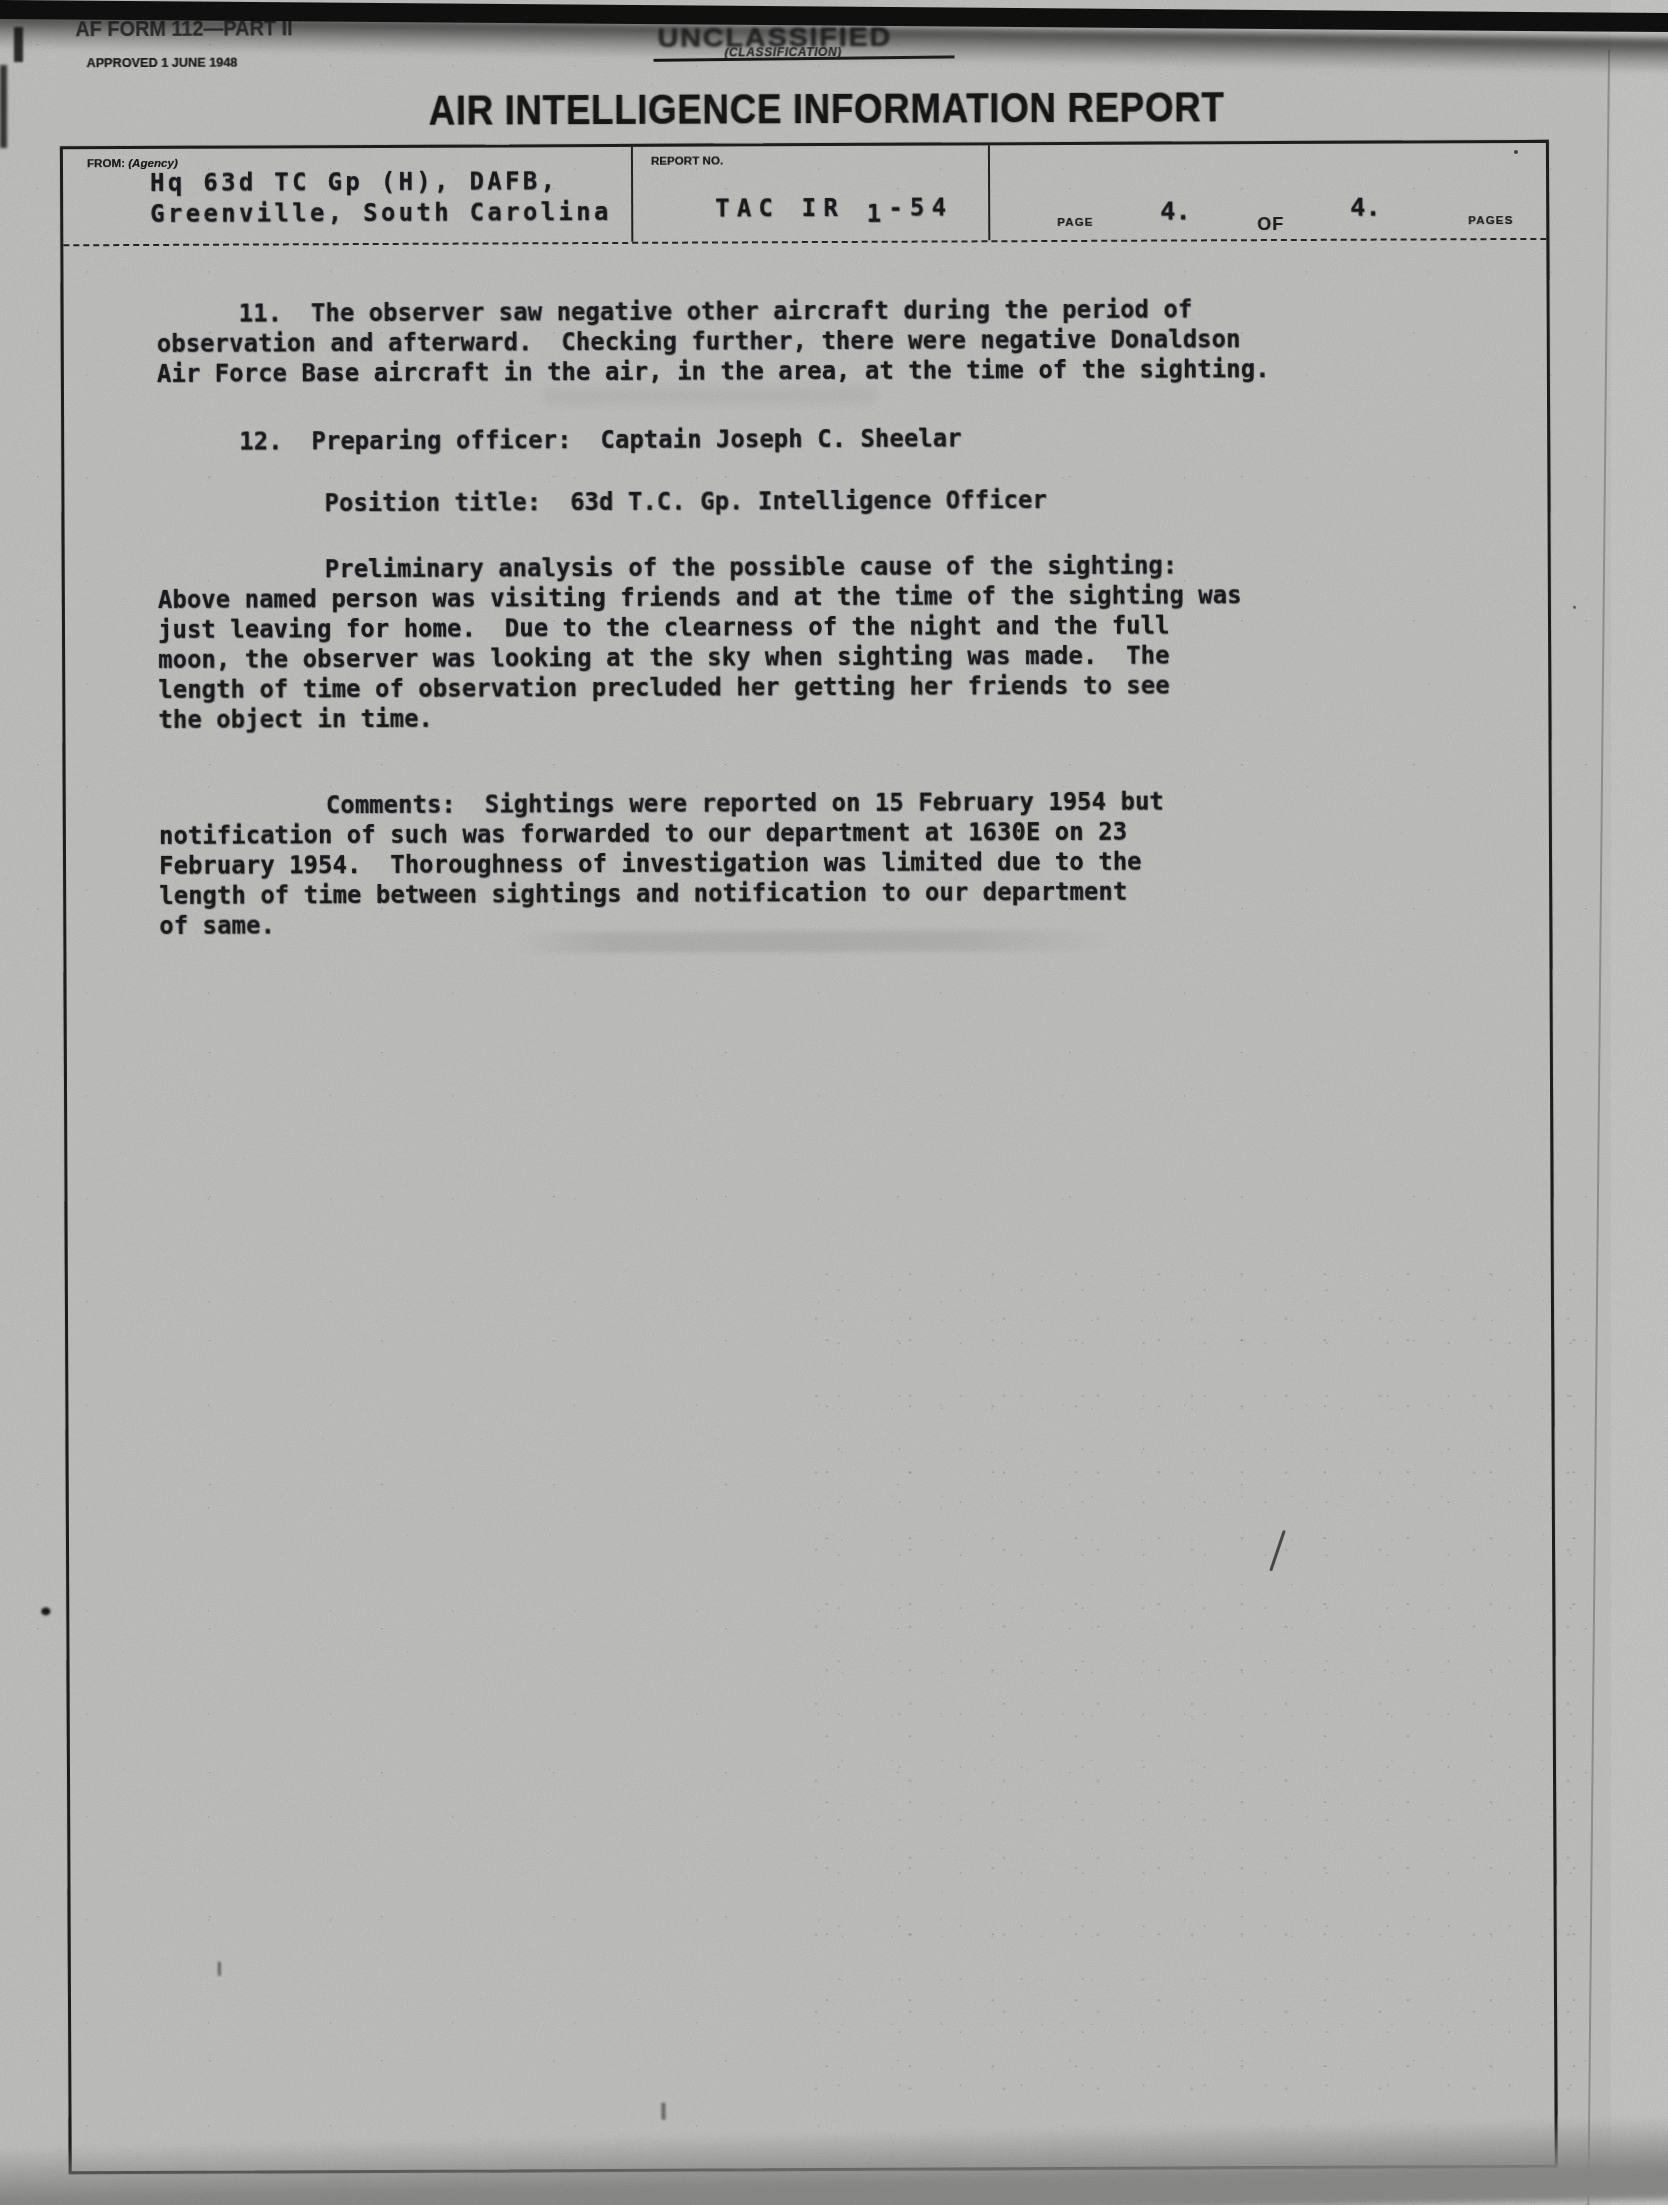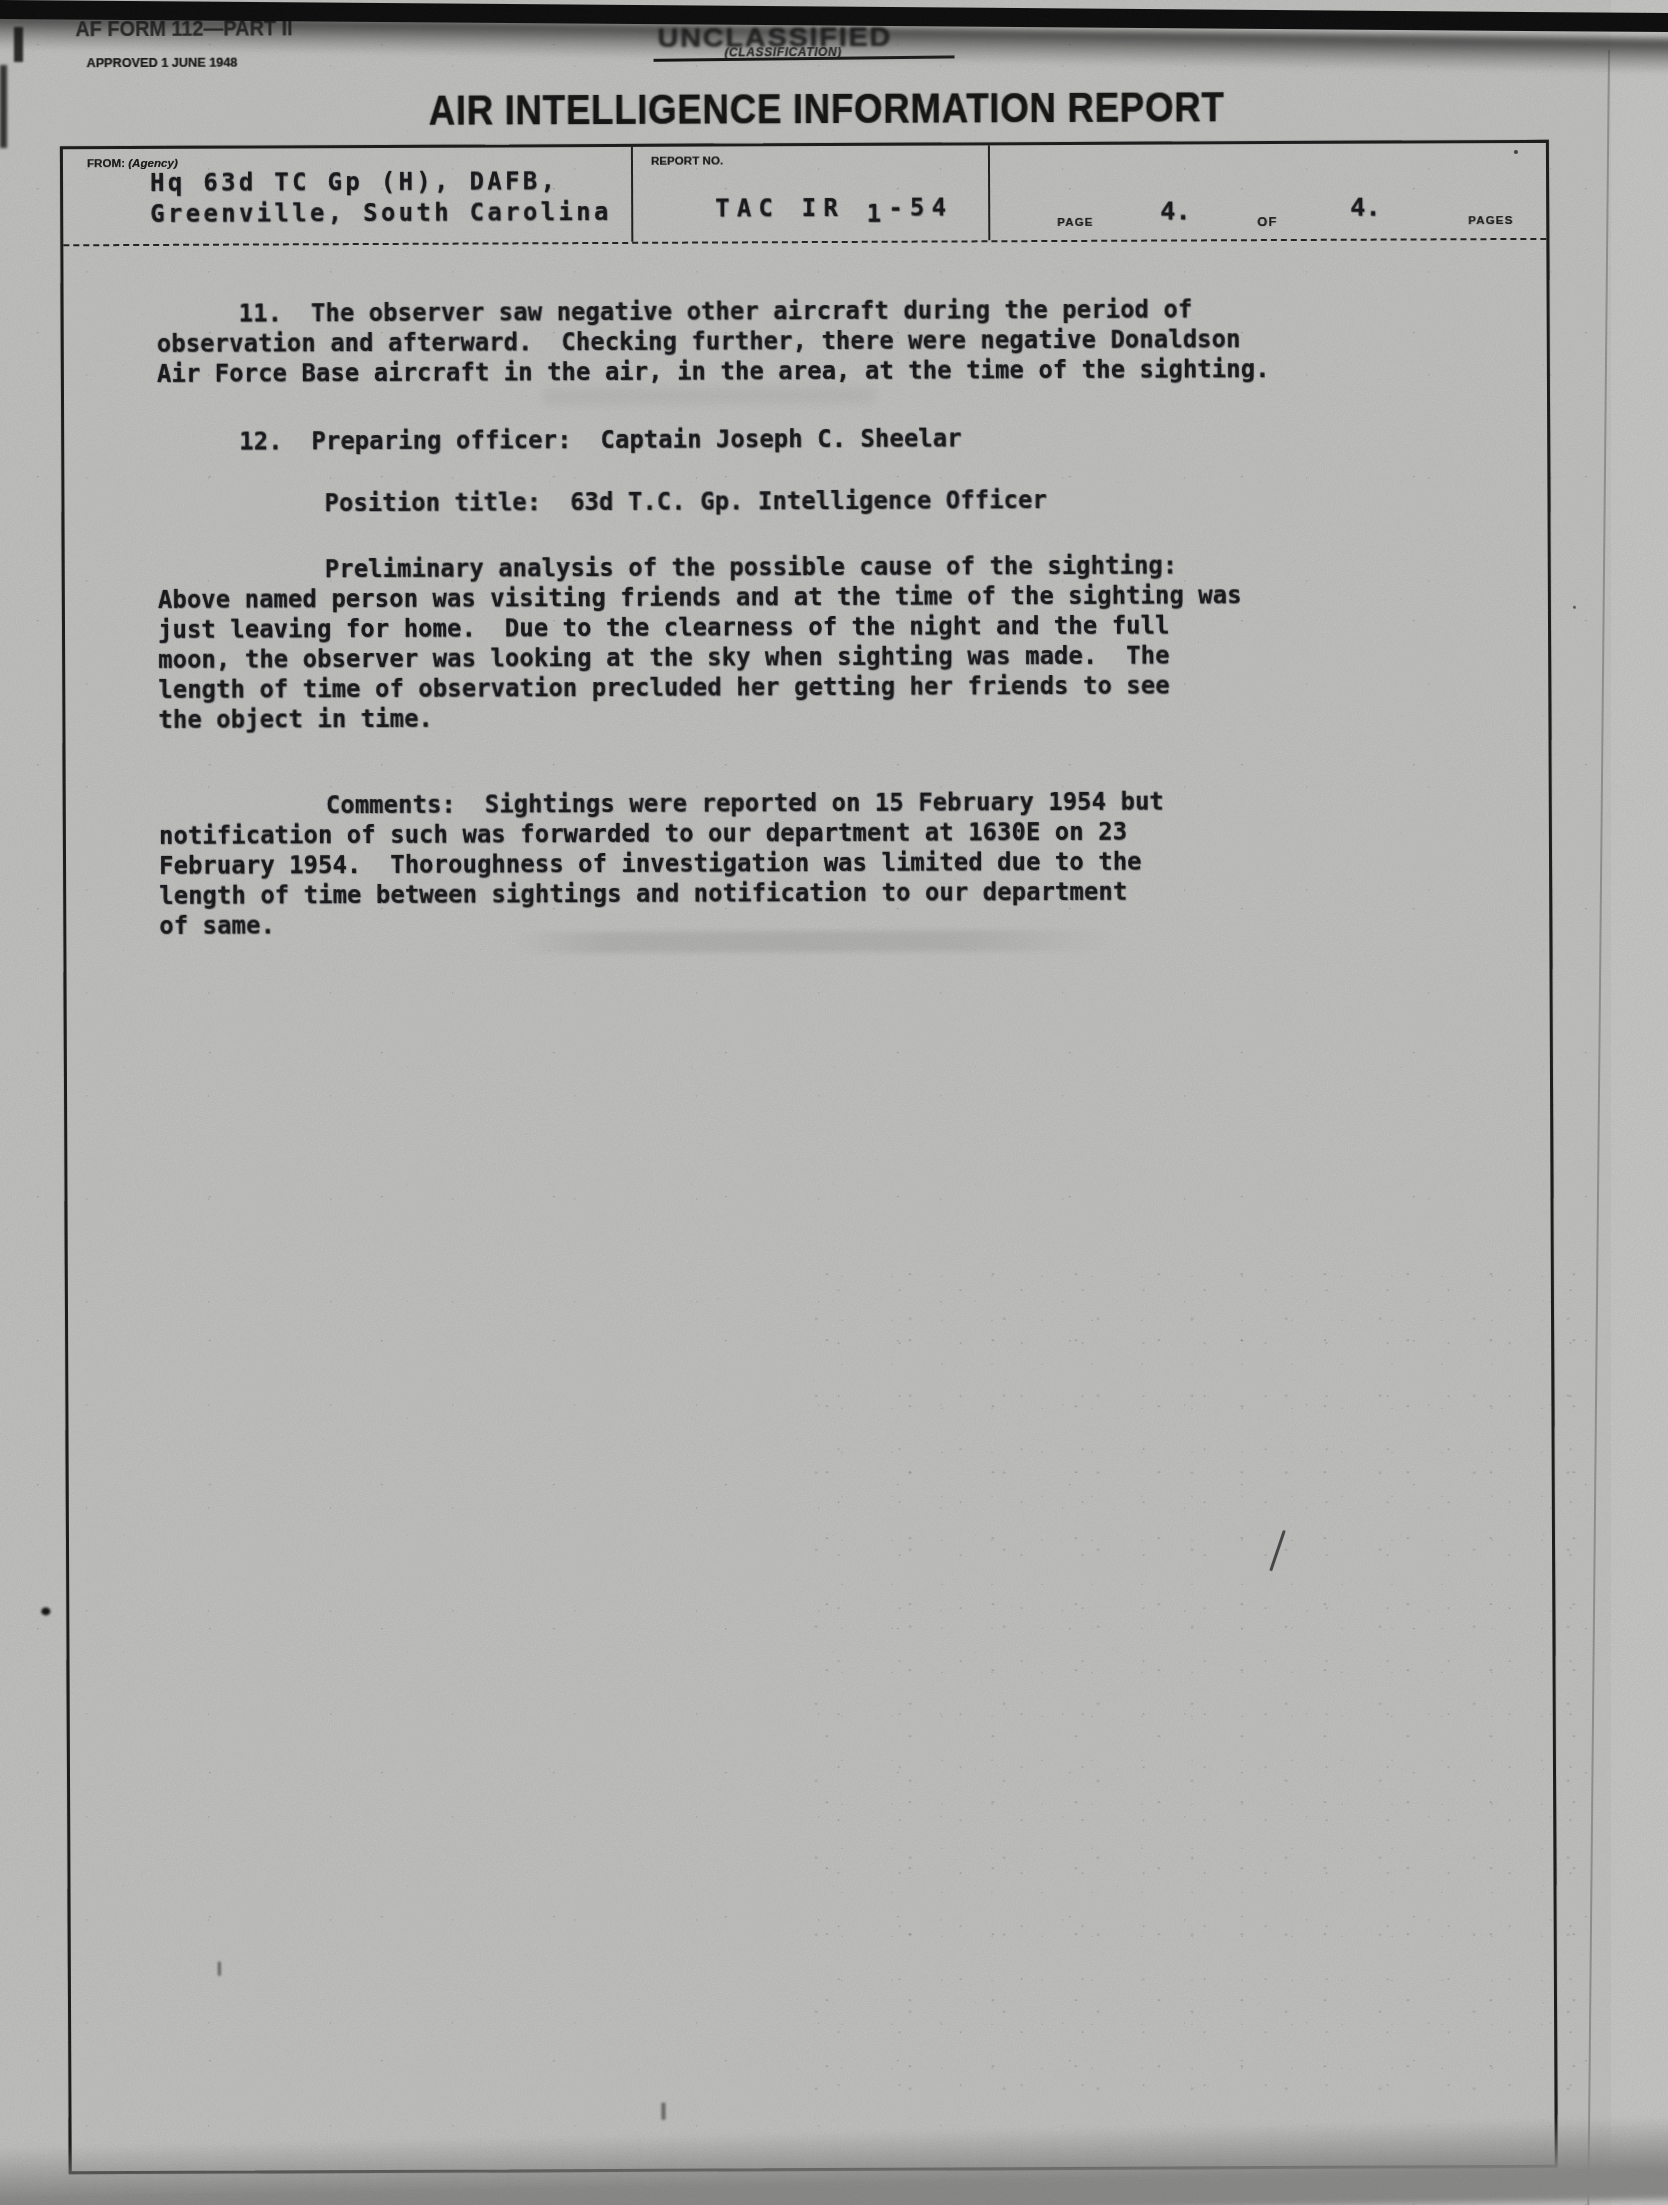--- a/index.html
+++ b/index.html
@@ -62,21 +62,21 @@
   .vdiv-b{position:absolute;left:925px;top:0;width:1.7px;height:95px;background:#1a1a1a;}
   .from-label{left:24px;top:6.6px;font-size:11.6px;}
   .from-label .agency{font-style:italic;}
   .from-v1{left:87px;top:20px;font-size:24px;letter-spacing:3.3px;}
   .from-v2{left:87px;top:51px;font-size:24px;letter-spacing:3.3px;}
   .repno-label{left:588px;top:6.6px;font-size:11.6px;}
   .repno-v{left:652px;top:48px;font-size:24px;letter-spacing:7.2px;}
   .repno-v .low{display:inline-block;transform:translateY(6px);}
   .page-label{left:986px;top:70px;font-size:11.6px;letter-spacing:1.1px;padding-left:8px;}
   .page-v{left:1097px;top:51px;font-size:25.4px;}
-  .of-label{left:1194px;top:70px;font-size:13px;letter-spacing:1.1px;}
+  .of-label{left:1194px;top:70px;font-size:18px;letter-spacing:1.1px;}
   .pages-v{left:1287px;top:48px;font-size:25.4px;}
   .pages-label{left:1369px;top:70px;font-size:11.6px;letter-spacing:1.1px;margin-left:36px;}
   
   .body-text{position:absolute;left:93px;top:150px;width:1250px;}
   .bl{position:relative;font-family:"DejaVu Sans Mono","Liberation Mono",monospace;font-weight:700;
       font-size:24px;line-height:30px;height:30px;color:#121216;white-space:pre;
       text-shadow:0 0 1.1px rgba(15,15,20,.5),0.6px 0.6px 0 rgba(25,25,30,.28);filter:blur(0.2px);}
   .in1{padding-left:82px;}
   .in2{padding-left:167px;}
   .g68{margin-top:38px;} .g57{margin-top:32px;} .g65{margin-top:36px;} .g101{margin-top:56px;}

